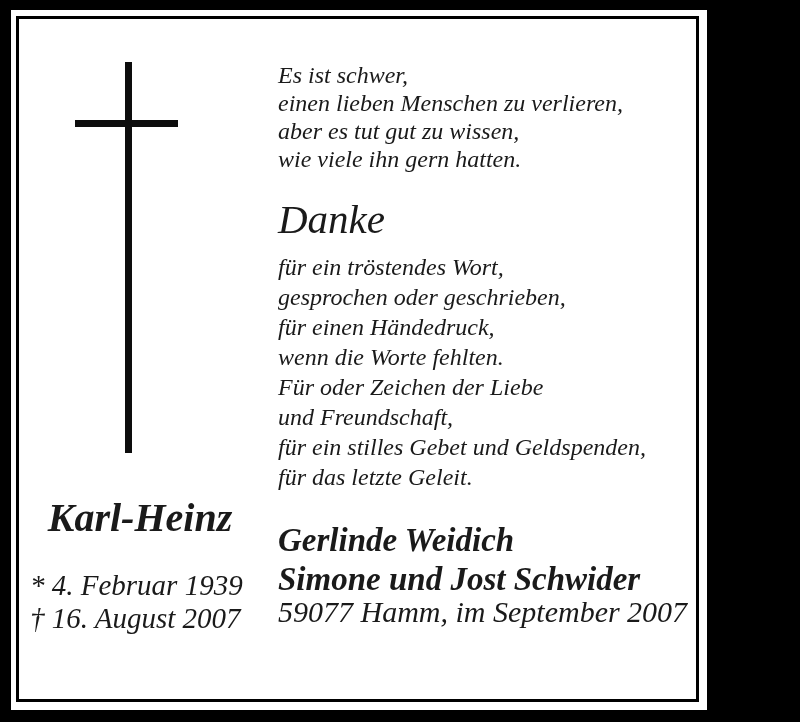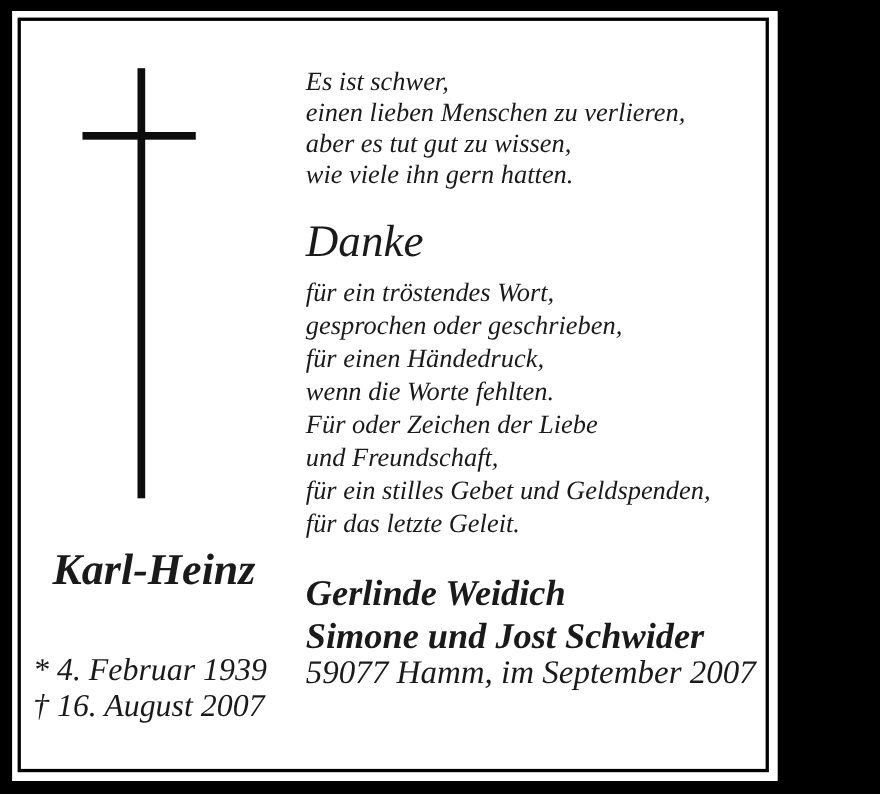--- a/index.html
+++ b/index.html
@@ -51,21 +51,21 @@
   .name-block {
     left: 0; top: 477px; width: 242px;
     text-align: center;
     font-style: italic;
     font-weight: bold;
     font-size: 40px;
     line-height: 44px;
     white-space: nowrap;
   }
   .dates {
-    left: 11px; top: 574px;
+    left: 11px; top: 550px;
     font-style: italic;
     font-size: 29px;
     line-height: 33px;
     white-space: nowrap;
   }
   .mourners {
     left: 259px; top: 502px;
     font-style: italic;
     font-weight: bold;
     font-size: 33px;

